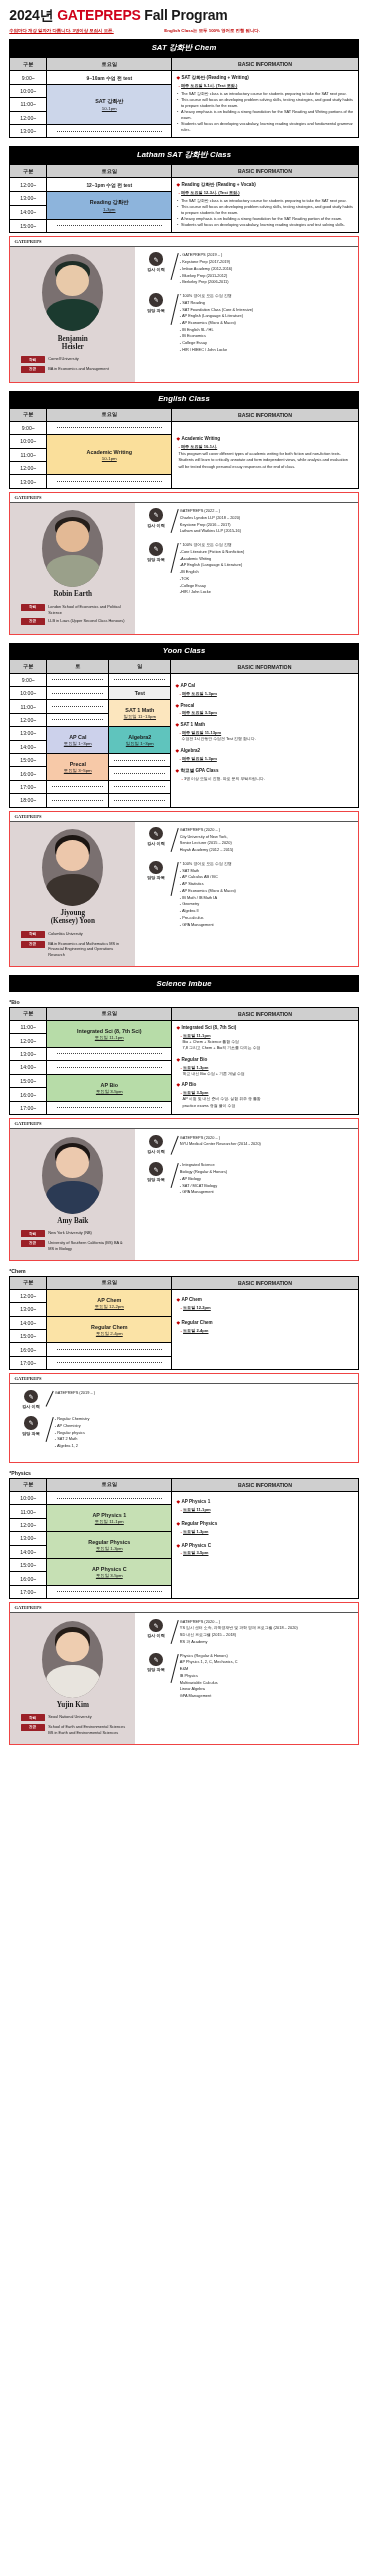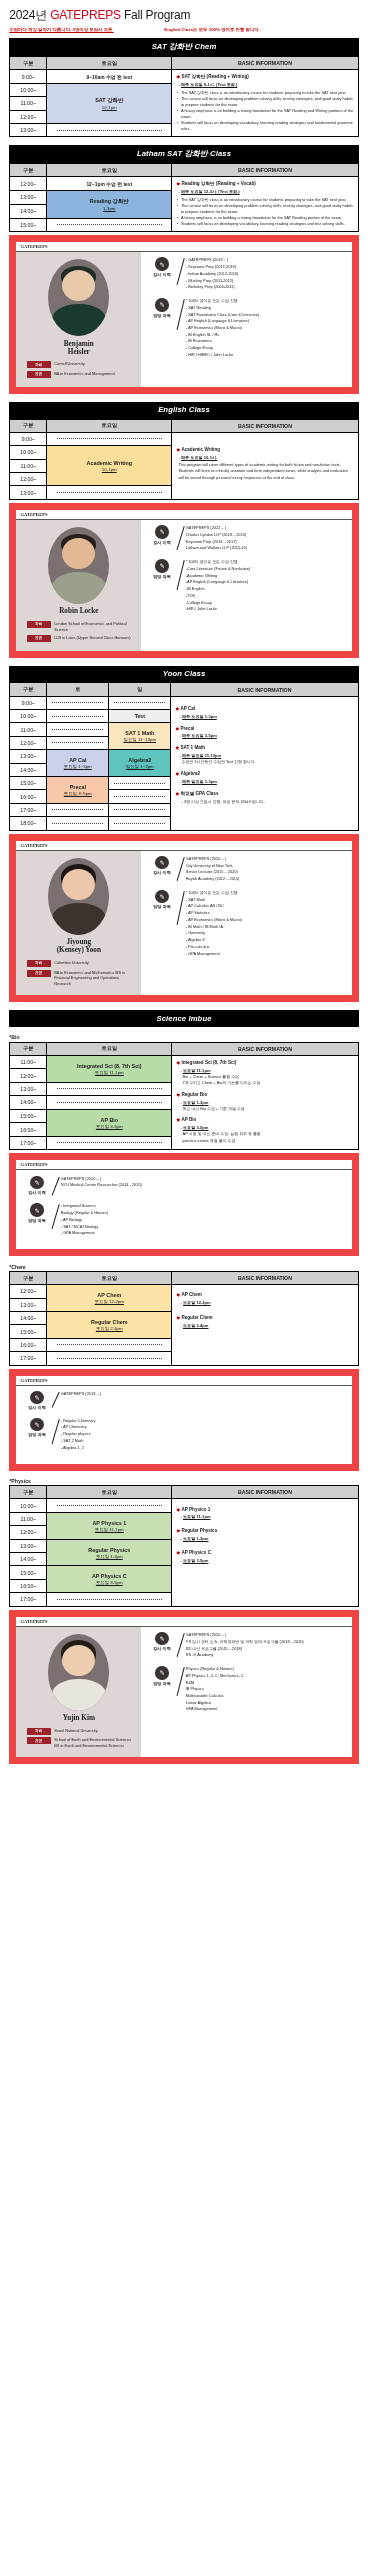--- a/index.html
+++ b/index.html
@@ -4,22 +4,22 @@
 <style>
   * { box-sizing: border-box; margin:0; padding:0; }
   body {
     width: 368px;
     background: #ffffff;
     font-family: "Liberation Sans", sans-serif;
     color: #1a1a1a;
     padding: 7.2px 9.3px 10.3px 9.3px;
   }
   .page-title {
-    font-size: 12px;
-    font-weight: normal;
+    font-size: 14px;
+    font-weight: bold;
     letter-spacing: -0.2px;
     margin-bottom: 3.1px;
   }
   .page-title .brand { color: #d0021b; }
   .subline { display:flex; justify-content:flex-start; align-items:baseline; margin-bottom: 6.2px; }
   .sub-left {
     font-size: 4.4px; font-weight: bold; color:#c00000;
     text-decoration: underline; width: 155px;
   }
   .sub-right { font-size: 4.4px; font-weight:bold; color:#c00000; }
@@ -51,21 +51,21 @@
   .hl-title { font-weight:bold; font-size:4.6px; margin-top:1px; }
   .hl-title .dia { color:#c00000; font-size:4.6px; margin-right:1.5px; }
   .dash { color:#c00000; }
   .uline { text-decoration: underline; font-weight:bold; font-size:4.1px; }
   ul.info-list { list-style:none; margin:1px 0 0 0; }
   ul.info-list li { position:relative; padding-left:4.6px; margin-bottom:0.5px; font-size:3.9px; line-height:1.5;}
   ul.info-list li:before { content:"•"; position:absolute; left:0.5px; }
   .vgap { height: 8.2px; }
 
   
-  .tcard { border:7px solid #ef4444; margin-top: 3.1px; }
+  .tcard { border:1px solid #ef4444; margin-top: 3.1px; }
   .tcard-head { font-family:"Liberation Serif", serif; font-weight:bold; font-size:4.6px; padding:2.1px 4.1px; border-bottom:0.5px solid #555; }
   .tcard-body { display:flex; }
   .tcard-left { width:125px; background:#ded5d5; padding:5.2px 4.1px 6.2px 4.1px; text-align:center; }
   .tcard-right { flex:1; padding:5.2px 4.1px 5.2px 7.2px; }
   .photo {
     width:61px; height:77px; border-radius:50%;
     margin: 2.1px auto 3.1px auto; background:#7a7070;
     position:relative; overflow:hidden;
   }
   .photo .head { position:absolute; width:54%; height:40%; left:23%; top:14%; border-radius:50%; background:#d9b79b; }
@@ -299,21 +299,21 @@
 
 <div class="tcard">
   <div class="tcard-head">GATEPREPS</div>
   <div class="tcard-body">
     <div class="tcard-left">
       <div class="photo">
           <div class="body" style="background:#9aa08a"></div>
           <div class="hair" style="background:#251e1a"></div>
           <div class="head" style="background:#e3b995"></div>
         </div>
-      <div class="tname">Robin Locke</div>
+      <div class="tname">Robin Earth</div>
       <div class="kv">
           <div class="tag">학력</div>
           <div class="val">London School of Economics and Political Science</div>
         </div>
       <div class="kv">
           <div class="tag">전공</div>
           <div class="val">LLB in Laws (Upper Second Class Honours)</div>
         </div>
     </div>
     <div class="tcard-right">
@@ -592,20 +592,36 @@
     <td>
           <div class="dotted-line"></div>
         </td>
   </tr>
 </tbody>
   </table>
 
 <div class="tcard">
   <div class="tcard-head">GATEPREPS</div>
   <div class="tcard-body">
+    <div class="tcard-left">
+      <div class="photo">
+          <div class="body" style="background:#2b3a54"></div>
+          <div class="hair" style="background:#1c1614;height:32%;top:8%"></div>
+          <div class="head" style="background:#ecc9ae"></div>
+        </div>
+      <div class="tname">Amy Baik</div>
+      <div class="kv">
+          <div class="tag">학력</div>
+          <div class="val">New York University (NB)</div>
+        </div>
+      <div class="kv">
+          <div class="tag">전공</div>
+          <div class="val">University of Southern California (BS) BA &amp; MS in Biology</div>
+        </div>
+    </div>
     <div class="tcard-right">
       <div class="prow">
         <div class="pico">
             <div class="circ">✎</div>
             <div class="lbl">강사 이력</div>
           </div>
         <div class="slash">
             <svg width="9.3" height="20.6" viewBox="0 0 18 40">
               <line x1="2" y1="38" x2="16" y2="2" stroke="#222" stroke-width="2"></line>
             </svg>

